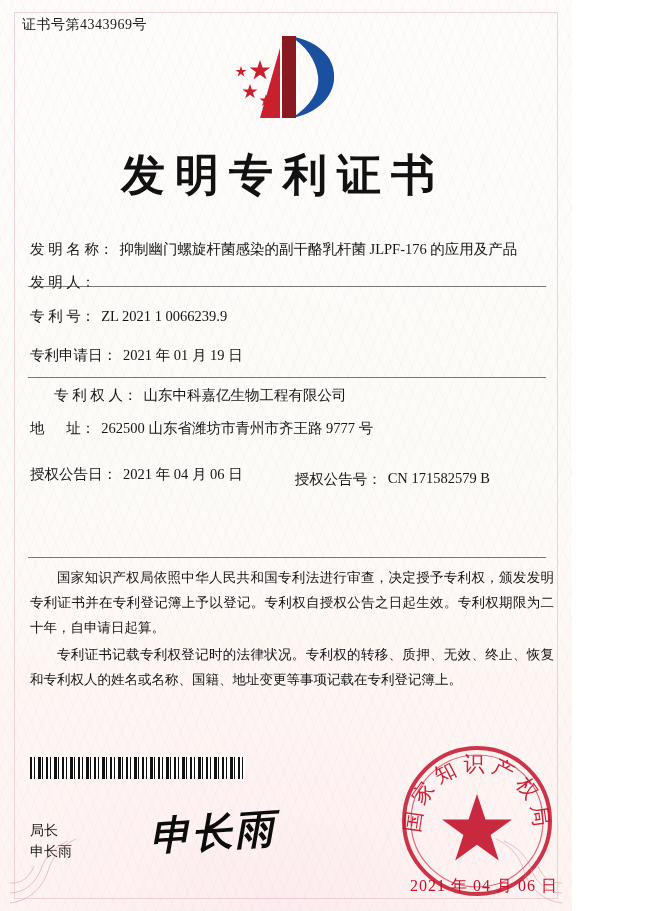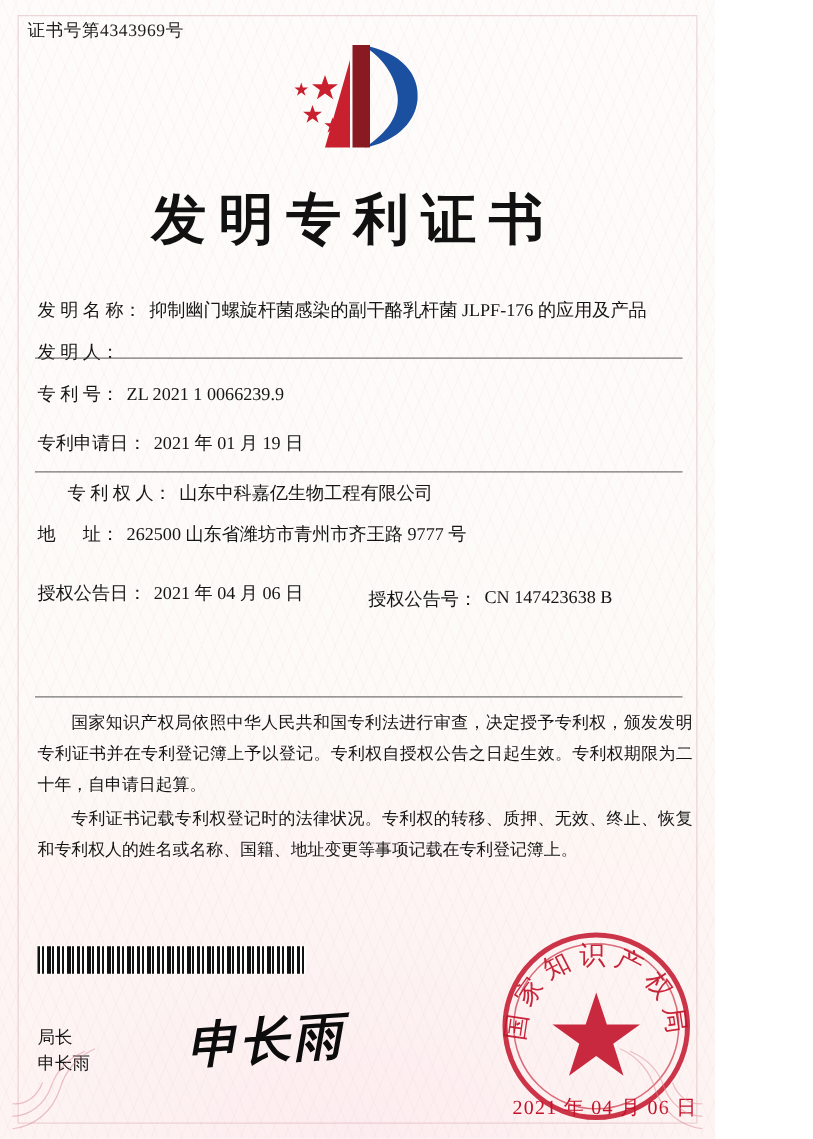--- a/index.html
+++ b/index.html
@@ -272,21 +272,21 @@
       <div class="val">262500  山东省潍坊市青州市齐王路 9777 号</div>
     </div>
 
     <div class="row-split" style="margin-top:20px;align-items:center;">
       <div class="half">
         <div class="lab">授权公告日：</div>
         <div class="val">2021 年 04 月 06 日</div>
       </div>
       <div class="half right">
         <div class="lab">授权公告号：</div>
-        <div class="val">CN 147423638 B</div>
+        <div class="val">CN 171582579 B</div>
       </div>
     </div>
 
   </div>
 
   <div class="rule rule-top"></div>
   <div class="rule rule-mid"></div>
   <div class="rule rule-bottom"></div>
 
   <div class="paras">

